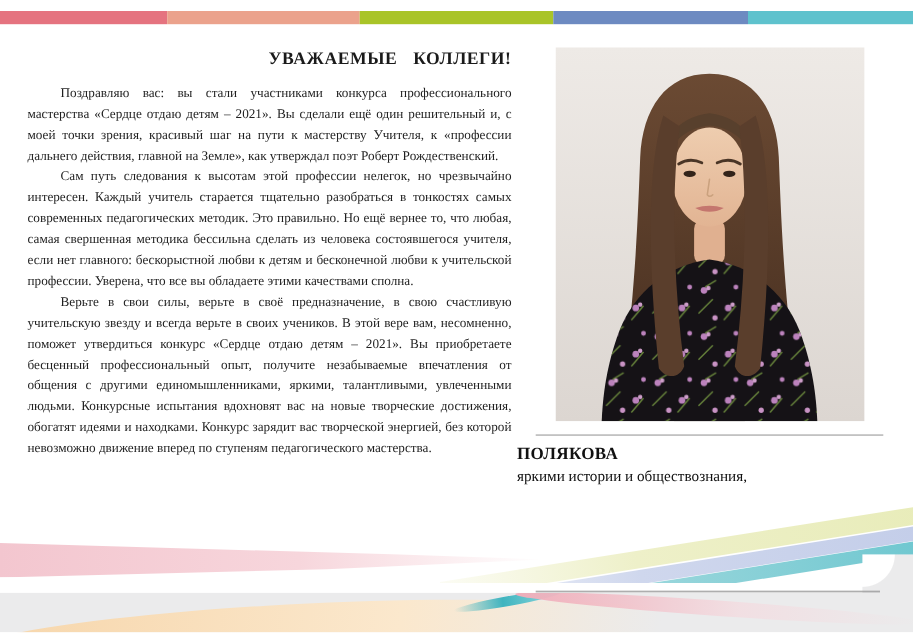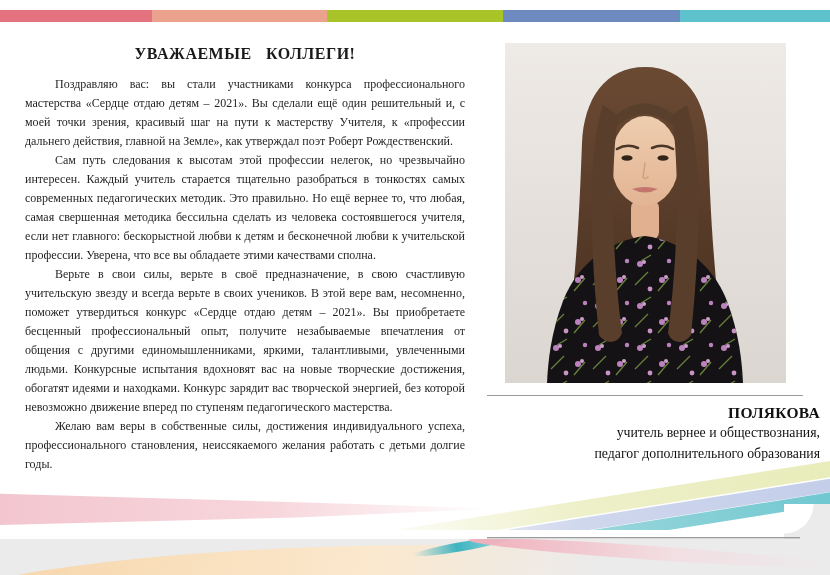--- a/index.html
+++ b/index.html
@@ -28,21 +28,21 @@
   .seg-5 { width: 18.1%; }
 
   
   .letter {
     position: absolute;
     left: 25px; top: 45px;
     width: 440px;
     z-index: 3;
   }
   .letter-title {
-    text-align: center;
+    text-align: right;
     font-weight: bold;
     font-size: 16px;
     word-spacing: 10px;
     color: #1a1a1a;
     margin: 0 0 12px 0;
     letter-spacing: .5px;
   }
   .letter p {
     margin: 0;
     font-size: 12px;
@@ -67,21 +67,21 @@
     border-top: 1px solid #9b9b9b;
     z-index: 3;
   }
   .rule-top { left: 487px; top: 395px; width: 316px; }
   .rule-bottom { left: 487px; top: 537px; width: 313px; box-shadow: 0 1px 0 rgba(150,150,150,.35); }
 
   .profile {
     position: absolute;
     left: 470px; top: 402px;
     width: 350px;
-    text-align: right;
+    text-align: left;
     z-index: 3;
     color: #111;
   }
   .profile .name-line {
     font-weight: bold;
     font-size: 15.5px;
     line-height: 21px;
     letter-spacing: .3px;
   }
   .profile .detail-line {
@@ -183,21 +183,20 @@
     <div class="swoosh-peach"></div>
     <div class="swoosh-teal"></div>
     <div class="swoosh-pink"></div>
   </div>
 
   <div class="letter">
     <h1 class="letter-title">УВАЖАЕМЫЕ КОЛЛЕГИ!</h1>
     <p>Поздравляю вас: вы стали участниками конкурса профессионального мастерства «Сердце отдаю детям – 2021». Вы сделали ещё один решительный и, с моей точки зрения, красивый шаг на пути к мастерству Учителя, к «профессии дальнего действия, главной на Земле», как утверждал поэт Роберт Рождественский.</p>
     <p>Сам путь следования к высотам этой профессии нелегок, но чрезвычайно интересен. Каждый учитель старается тщательно разобраться в тонкостях самых современных педагогических методик. Это правильно. Но ещё вернее то, что любая, самая свершенная методика бессильна сделать из человека состоявшегося учителя, если нет главного: бескорыстной любви к детям и бесконечной любви к учительской профессии. Уверена, что все вы обладаете этими качествами сполна.</p>
     <p>Верьте в свои силы, верьте в своё предназначение, в свою счастливую учительскую звезду и всегда верьте в своих учеников. В этой вере вам, несомненно, поможет утвердиться конкурс «Сердце отдаю детям – 2021». Вы приобретаете бесценный профессиональный опыт, получите незабываемые впечатления от общения с другими единомышленниками, яркими, талантливыми, увлеченными людьми. Конкурсные испытания вдохновят вас на новые творческие достижения, обогатят идеями и находками. Конкурс зарядит вас творческой энергией, без которой невозможно движение вперед по ступеням педагогического мастерства.</p>
-    <p>Желаю вам веры в собственные силы, достижения индивидуального успеха, профессионального становления, неиссякаемого желания работать с детьми долгие годы.</p>
   </div>
 
   <div class="photo-frame" title="portrait of a woman with long brown hair in a black floral blouse">
     <svg width="281" height="340" viewBox="0 0 281 340" xmlns="http://www.w3.org/2000/svg">
       <defs>
         <linearGradient id="bgGrad" x1="0" y1="0" x2="0" y2="1">
           <stop offset="0" stop-color="#eeeae6"></stop>
           <stop offset="1" stop-color="#dcd6d1"></stop>
         </linearGradient>
         <linearGradient id="hairGrad" x1="0" y1="0" x2="0" y2="1">
@@ -247,19 +246,18 @@
 
       <path d="M98 62 C 82 112, 85 205, 94 292 C 101 302, 113 301, 117 290 C 107 212, 105 132, 113 72 Z" fill="#5a3e2c"></path>
       <path d="M182 62 C 198 112, 195 205, 186 292 C 179 302, 167 301, 163 290 C 173 212, 175 132, 167 72 Z" fill="#5a3e2c"></path>
     </svg>
   </div>
 
   <div class="rule rule-top"></div>
 
   <div class="profile">
     <div class="name-line">ПОЛЯКОВА</div>
-    <div class="detail-line">учитель вернее и обществознания,</div>
-    <div class="detail-line">педагог дополнительного образования</div>
+    <div class="detail-line">яркими истории и обществознания,</div>
   </div>
 
   <div class="rule rule-bottom"></div>
 
 </div>
 
 </body></html>

